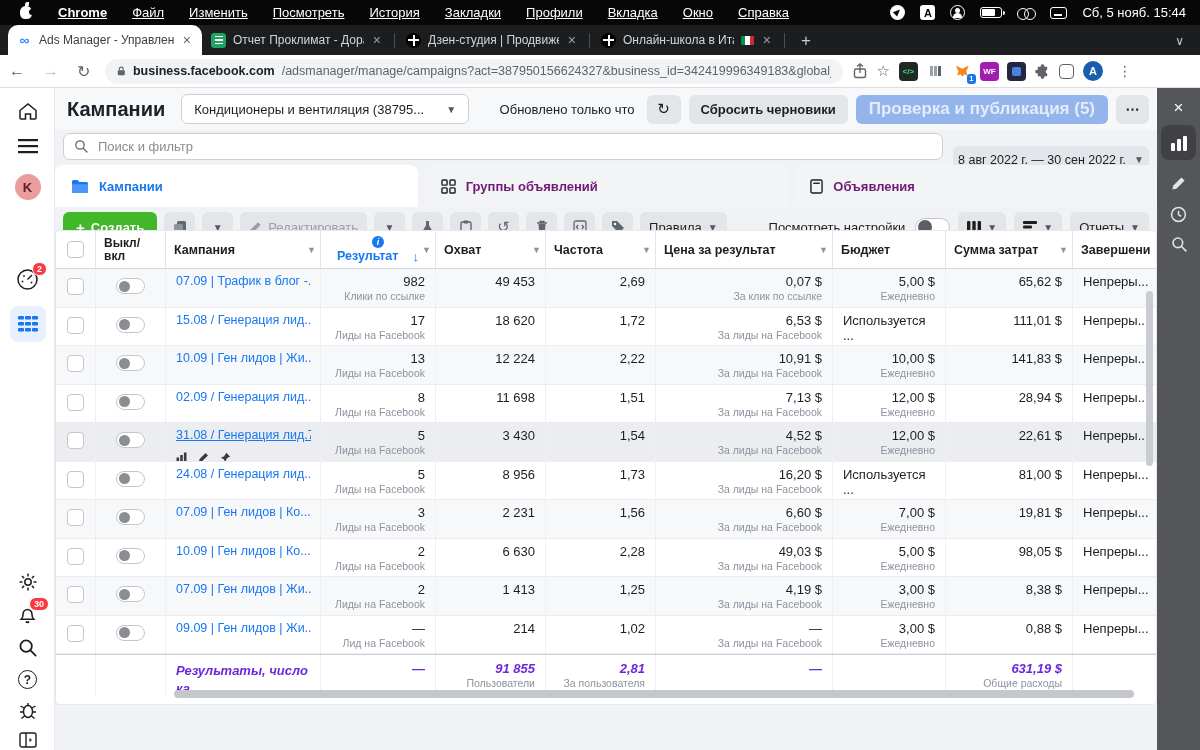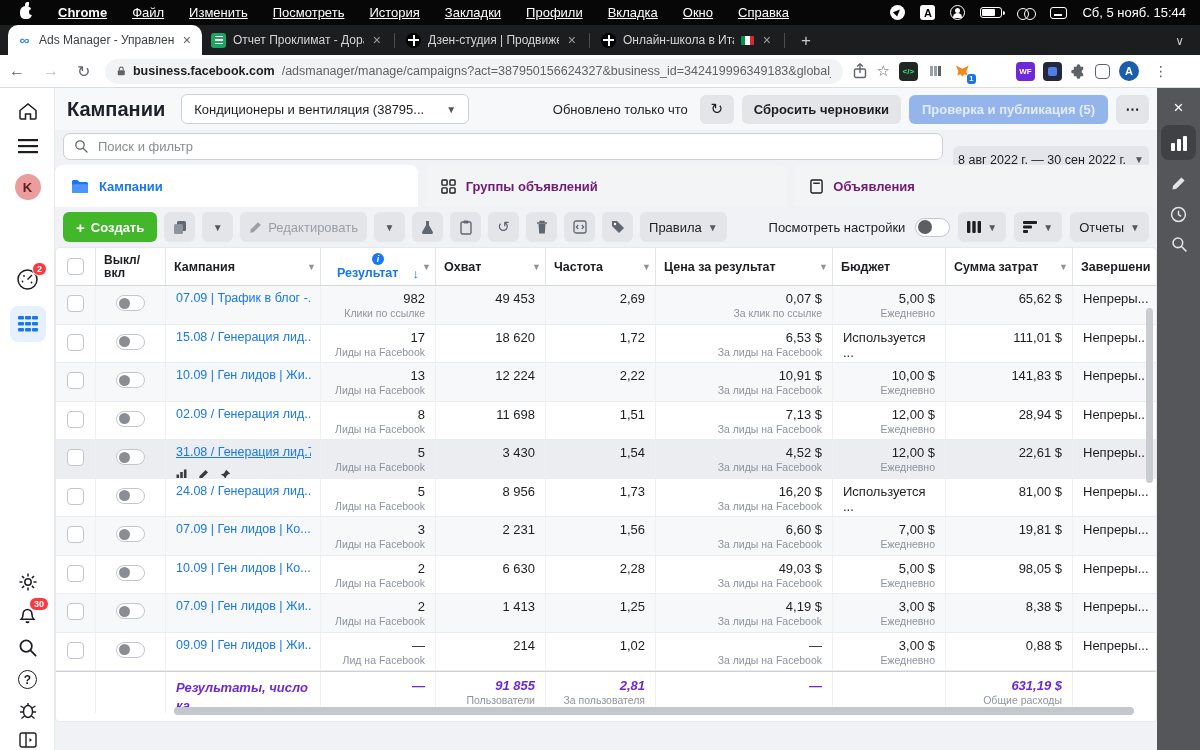--- a/index.html
+++ b/index.html
@@ -68,21 +68,21 @@
   .ub-right{display:flex;align-items:center;gap:9px;margin-left:10px;}
   .ext{width:19px;height:19px;border-radius:4px;display:inline-flex;align-items:center;justify-content:center;
     font-size:8px;font-weight:700;position:relative;}
   .code-extension-icon{background:#202a25;color:#3ddc84;}
   .stats-extension-icon{background:#fff;}
   .stats-extension-icon::before{content:"";width:11px;height:10px;
     background:linear-gradient(to right,#9aa0a6 0 2.5px,transparent 2.5px 4px,#9aa0a6 4px 6.5px,transparent 6.5px 8px,#5f6368 8px 10.5px);}
   .metamask-icon{background:#fff;}
   .metamask-icon::before{content:"";width:13px;height:11px;background:#f6851b;
     clip-path:polygon(0 0,20% 55%,10% 90%,35% 80%,50% 100%,65% 80%,90% 90%,80% 55%,100% 0,50% 30%);}
-  .wf-extension-icon{background:#6d28d9;color:#fff;margin-left:36px;}
+  .wf-extension-icon{background:#a21caf;color:#fff;}
   .dark-extension-icon{background:#23283c;}
   .dark-extension-icon::before{content:"";width:9px;height:9px;background:#4d80e6;border-radius:2px;}
   .ext-badge{position:absolute;right:-4px;bottom:-3px;background:#1a73e8;color:#fff;
     font-size:7.5px;font-weight:700;border-radius:3px;padding:0.5px 2.5px;}
   .chrome-avatar{width:20px;height:20px;border-radius:50%;background:#1a5dab;color:#fff;
     display:inline-flex;align-items:center;justify-content:center;font-size:11px;font-weight:700;}
   .profilebox{width:15px;height:15px;border:1.7px solid #5f6368;border-radius:4px;}
   .kebab{color:#5f6368;font-size:14px;padding:0 6px;}
 
   
@@ -105,21 +105,21 @@
 
   .fb-header{height:42px;display:flex;align-items:center;padding:0 8px;background:#f7f8fa;}
   .page-title{font-size:20px;font-weight:700;color:#1c2028;margin:0 16px 0 4px;}
   .account-pill{height:30px;background:#fff;border:1px solid #ccd0d5;border-radius:6px;
     display:flex;align-items:center;padding:0 12px;font-size:13px;color:#1c1e21;gap:22px;}
   .caret{color:#55585e;font-size:10px;}
   .hdr-right{margin-left:auto;display:flex;align-items:center;gap:8px;}
   .status-txt{font-size:13px;color:#1c1e21;margin-right:4px;white-space:nowrap;}
   .ibtn{width:34px;height:29px;border-radius:6px;background:#e3e5e9;color:#1c1e21;font-size:15px;}
   .gbtn{height:29px;border-radius:6px;background:#e3e5e9;color:#1c1e21;font-size:13px;font-weight:600;padding:0 12px;white-space:nowrap;}
-  .bluebtn{height:29px;border-radius:6px;background:#94b4ec;color:#e3ecfb;font-size:13px;font-weight:600;padding:0 13px;white-space:nowrap;}
+  .bluebtn{height:29px;border-radius:6px;background:#94b4ec;color:#e3ecfb;font-size:17px;font-weight:600;padding:0 13px;white-space:nowrap;}
   .morebtn{width:33px;height:29px;border-radius:6px;background:#e3e5e9;color:#1c1e21;font-weight:700;font-size:14px;}
 
   .search-row{height:32px;display:flex;align-items:center;padding:0 8px;gap:10px;}
   .search-box{flex:1;height:27px;background:#fff;border:1px solid #ccd0d5;border-radius:7px;
     display:flex;align-items:center;padding:0 10px;gap:8px;}
   .search-box input{border:none;outline:none;background:transparent;flex:1;font-size:13px;color:#1c1e21;}
   .search-box input::placeholder{color:#8a8d91;}
   .date-pill{width:196px;height:27px;background:#e3e5ea;border-radius:6px;display:flex;
     align-items:center;justify-content:center;font-size:12.5px;color:#1c1e21;gap:8px;white-space:nowrap;margin-top:27px;}
 
@@ -135,21 +135,21 @@
     justify-content:center;padding:0 9px;font-size:13px;color:#1c1e21;gap:6px;}
   .tb-ico{width:31px;padding:0;}
   .tb-dis{color:#9aa0a6;}
   .undo-glyph{font-size:15px;color:#606770;}
   .tb-right{margin-left:auto;display:flex;align-items:center;gap:8px;}
   .vs-label{font-size:13px;color:#1c1e21;margin-right:2px;white-space:nowrap;}
   .bigtoggle{width:35px;height:19px;border-radius:10px;background:#fff;border:1px solid #c3c7cc;position:relative;}
   .bigtoggle .knob{position:absolute;left:1.5px;top:1.5px;width:14px;height:14px;border-radius:50%;background:#5b5e63;}
 
   
-  .table-card{position:absolute;left:0;top:159px;width:1102px;height:475px;background:#fff;
+  .table-card{position:absolute;left:0;top:142px;width:1102px;height:475px;background:#fff;
     border-radius:4px;border:1px solid #e6e8eb;}
   .grid-cols{display:grid;grid-template-columns:40px 70px 155px 115px 110px 110px 177px 113px 127px minmax(0,1fr);}
   .t-head{height:38px;border-bottom:1px solid #d4d7db;}
   .t-head>div{border-right:1px solid #e3e5e9;padding:4px 8px;position:relative;font-size:12.5px;
     font-weight:700;color:#1c1e21;display:flex;align-items:center;overflow:hidden;}
   .t-head>div:last-child{border-right:none;}
   .hl.two{white-space:pre-line;line-height:13px;font-size:12px;}
   .hcaret{position:absolute;right:4px;top:50%;transform:translateY(-50%);color:#8d939b;font-size:9px;}
   .hc-result{flex-direction:column;align-items:flex-start;justify-content:center;gap:1px;}
   .info-i{width:12px;height:12px;border-radius:50%;background:#1877f2;color:#fff;font-size:9px;

